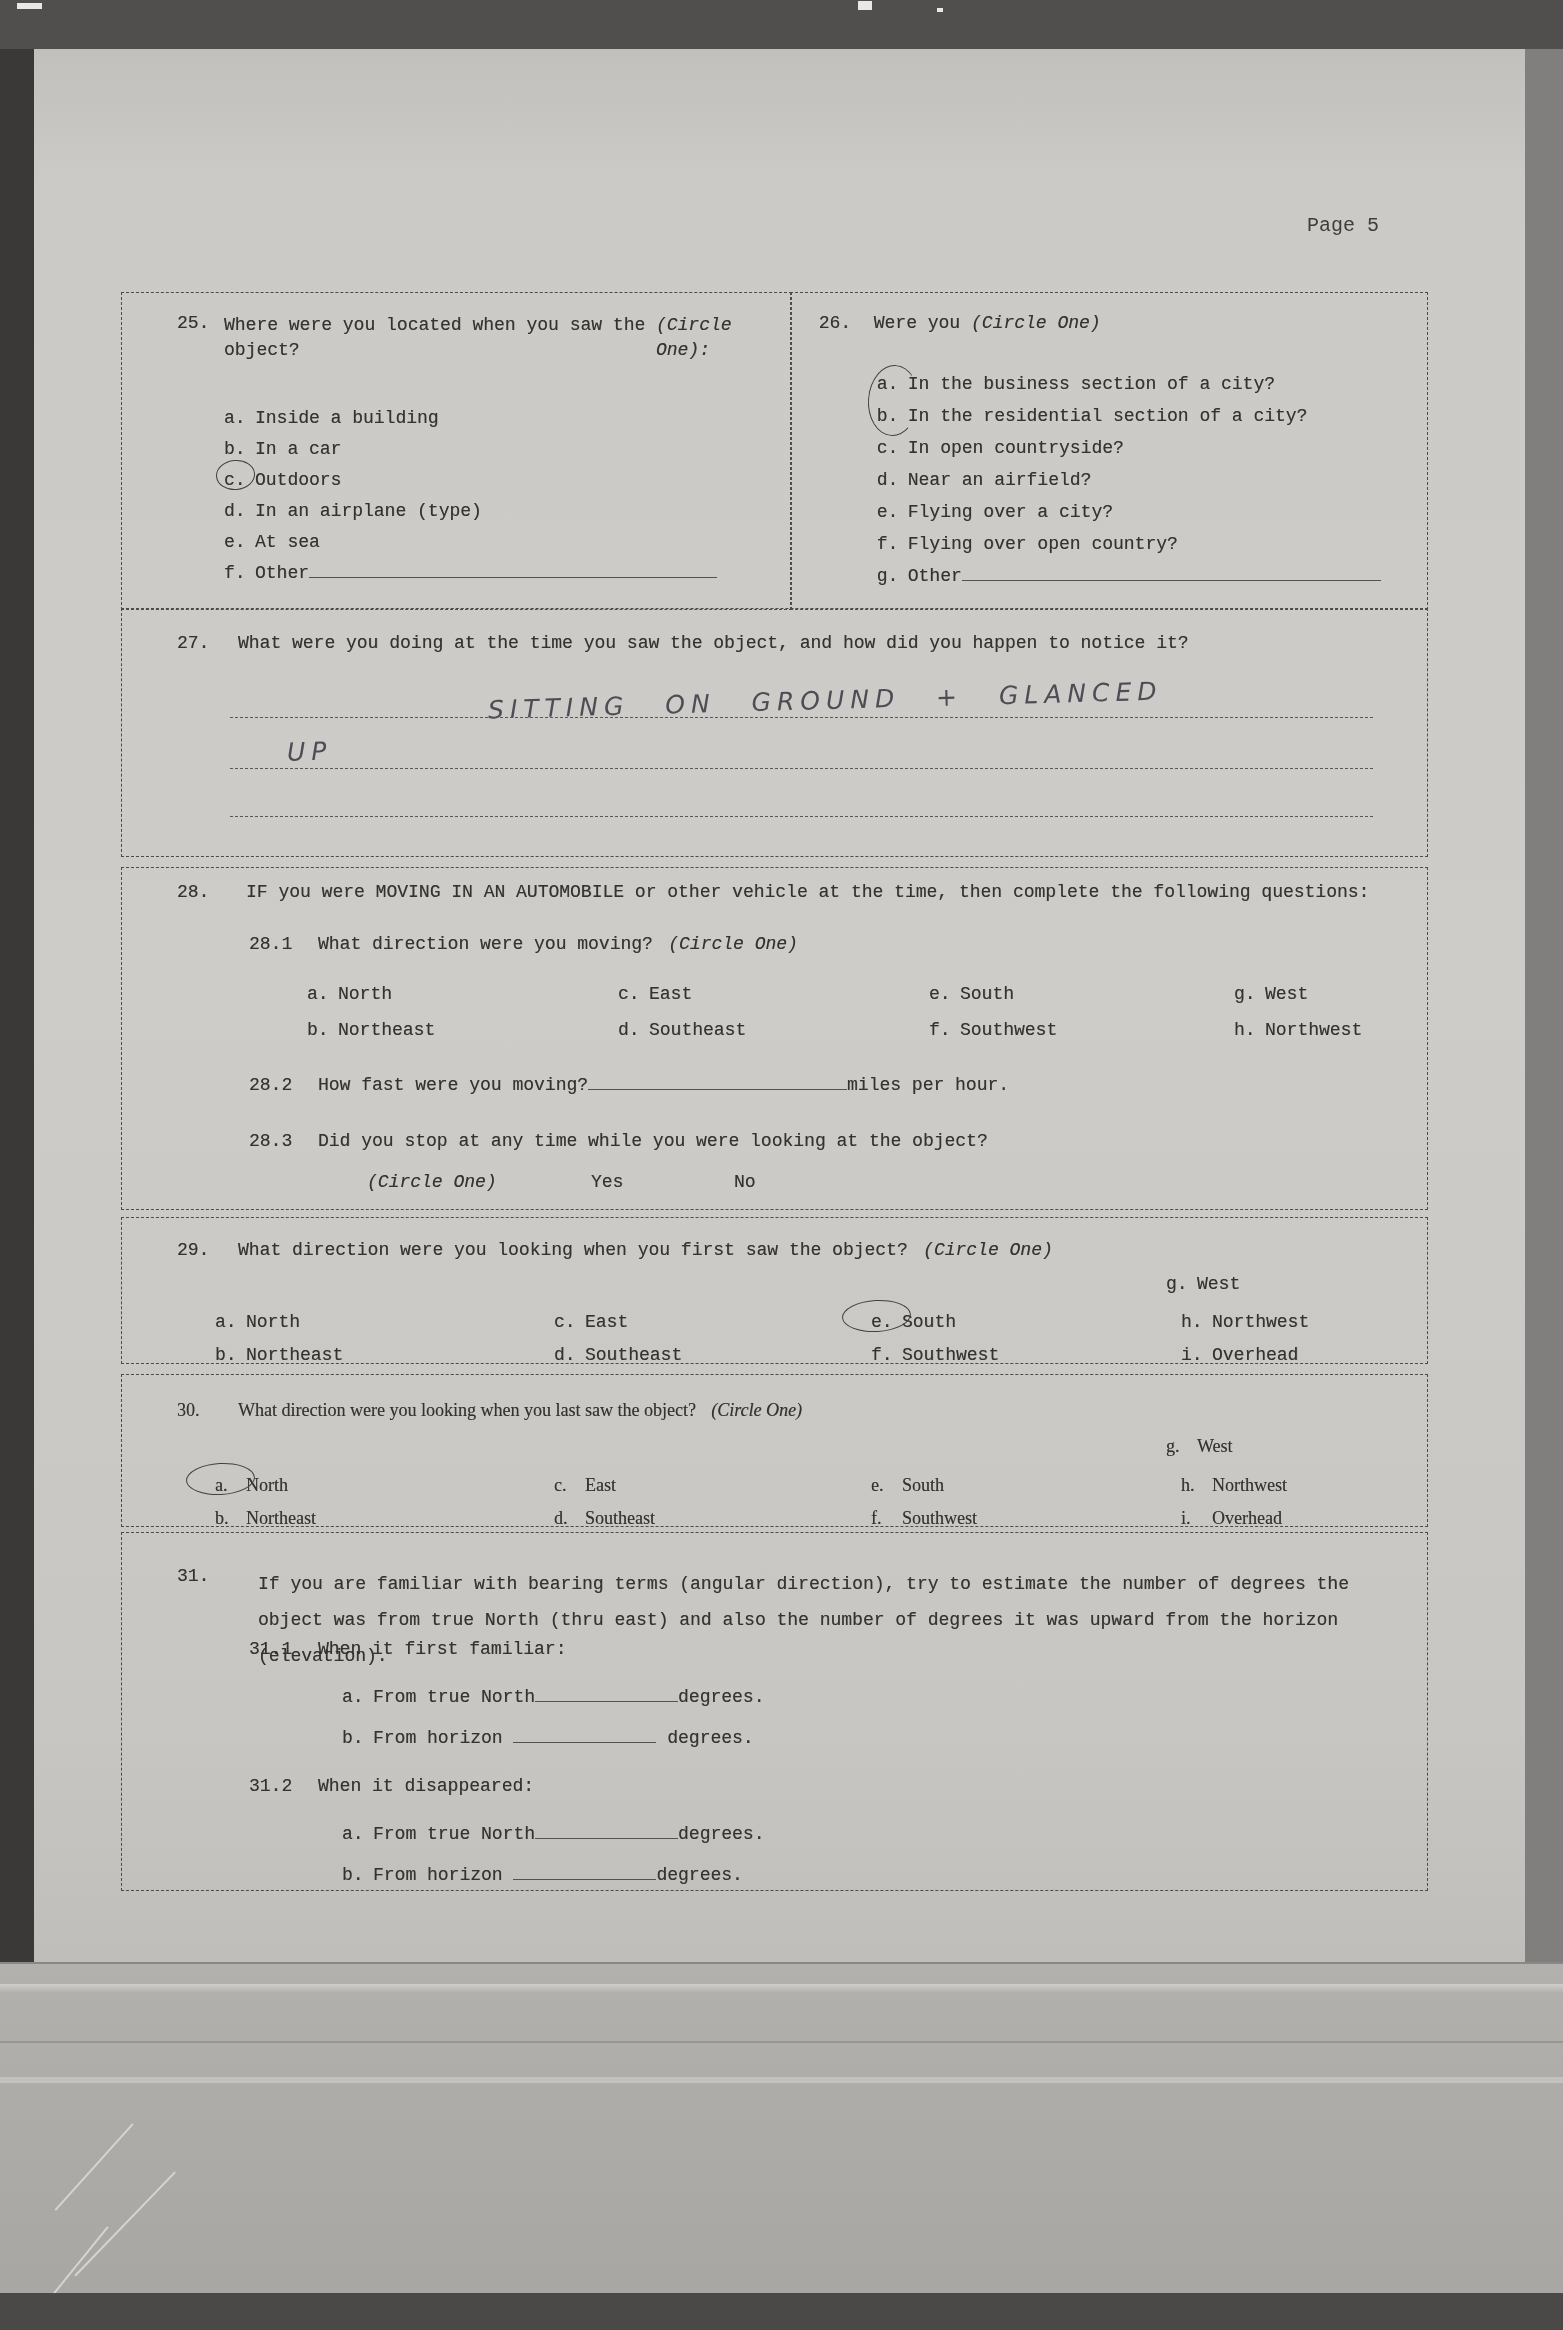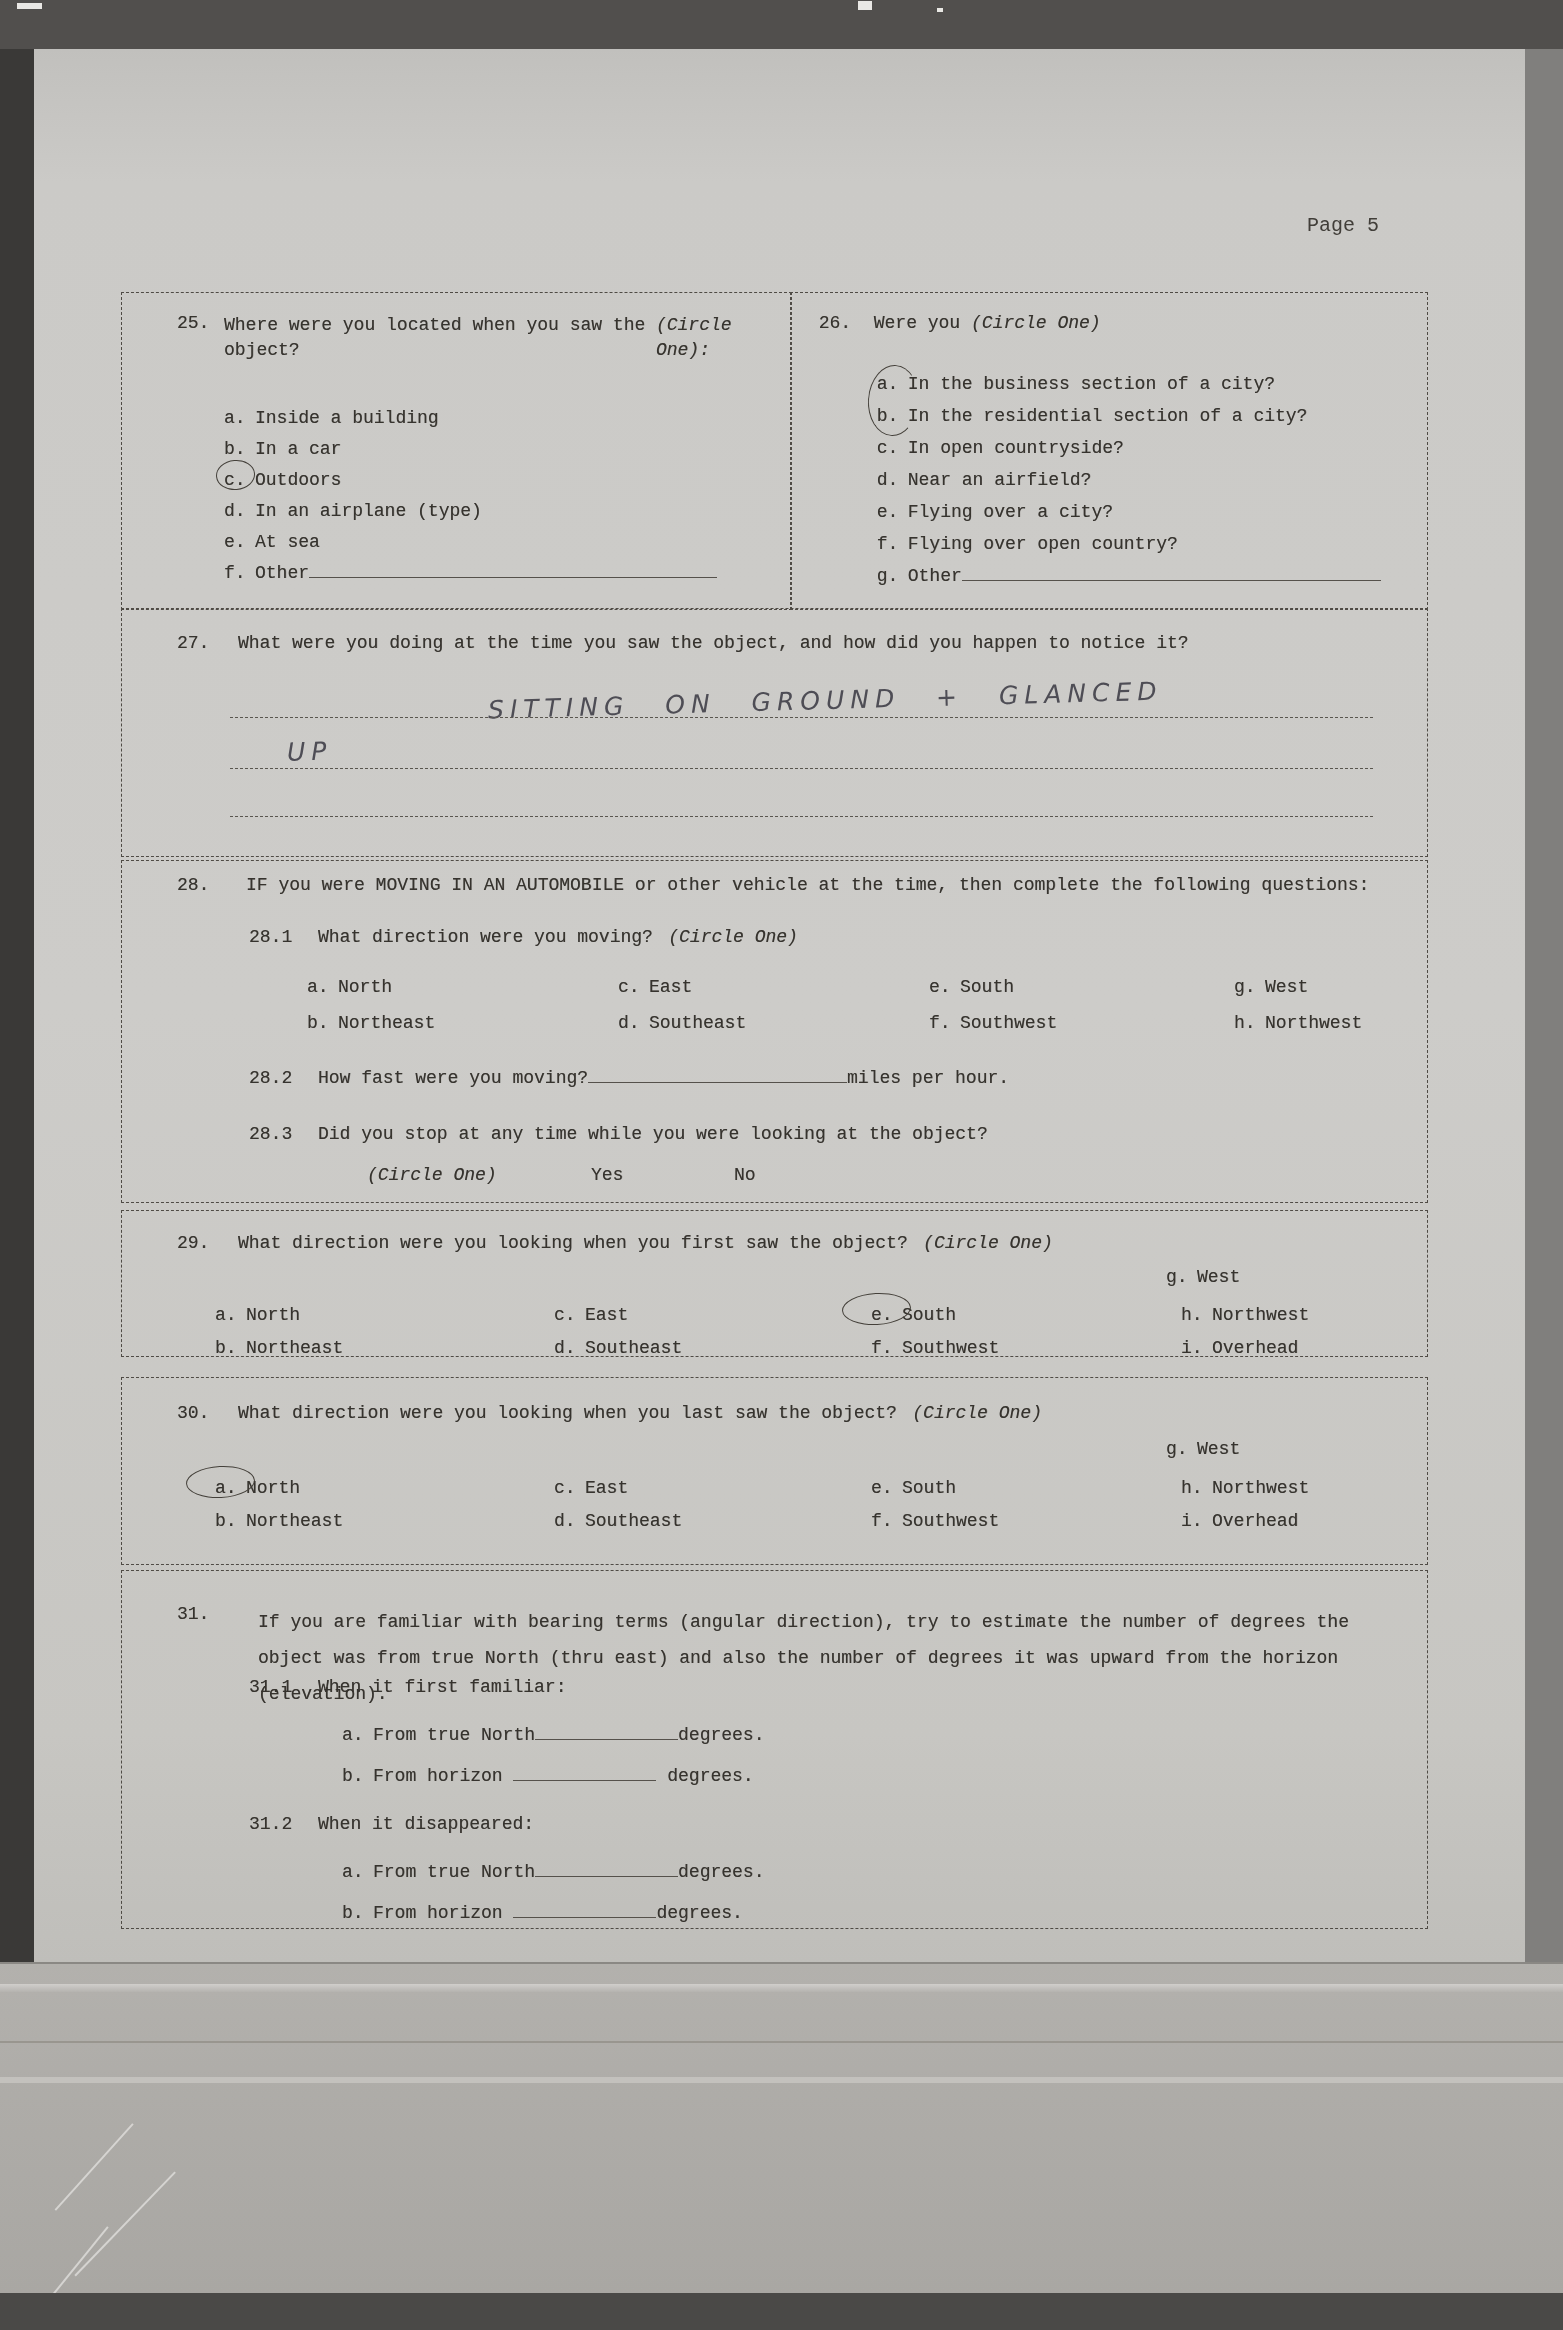--- a/index.html
+++ b/index.html
@@ -43,23 +43,23 @@
     position:absolute; left:87px; top:243px; width:1307px;
     font-size:18px;
     text-shadow:0.3px 0.4px 0.5px rgba(40,38,34,0.45);
   }
   .sec { border:1.7px dashed #4f4b45; position:relative; }
   .row-ab { display:flex; }
 
   .sec25 { width:671px; height:318px; padding:20px 15.4px 0 55px; }
   .sec26 { width:638px; height:318px; margin-left:-1.7px; padding:20px 13.2px 0 27.6px; }
   .sec27 { width:1307px; height:249px; margin-top:-1.7px; }
-  .sec28 { width:1307px; height:343px; margin-top:3px; }
+  .sec28 { width:1307px; height:343px; margin-top:10px; }
   .sec29 { width:1307px; height:147px; margin-top:6.6px; }
-  .sec30 { width:1307px; height:188px; margin-top:20px; }
+  .sec30 { width:1307px; height:153px; margin-top:10px;font-family:Liberation Serif, serif; }
   .sec31 { width:1307px; height:359px; margin-top:5.5px; }
 
   .qhead { display:flex; }
   .qhead .qnum { flex:0 0 47px; }
   .sec26 .qhead .qnum { flex:0 0 55px; }
   .qcol { display:flex; line-height:25px; }
   .instr { font-style:italic; }
   .instr-inline { font-style:italic; margin-left:15.4px; }
 
   .opts25 { margin:40px 0 0 47px; line-height:31px; }

